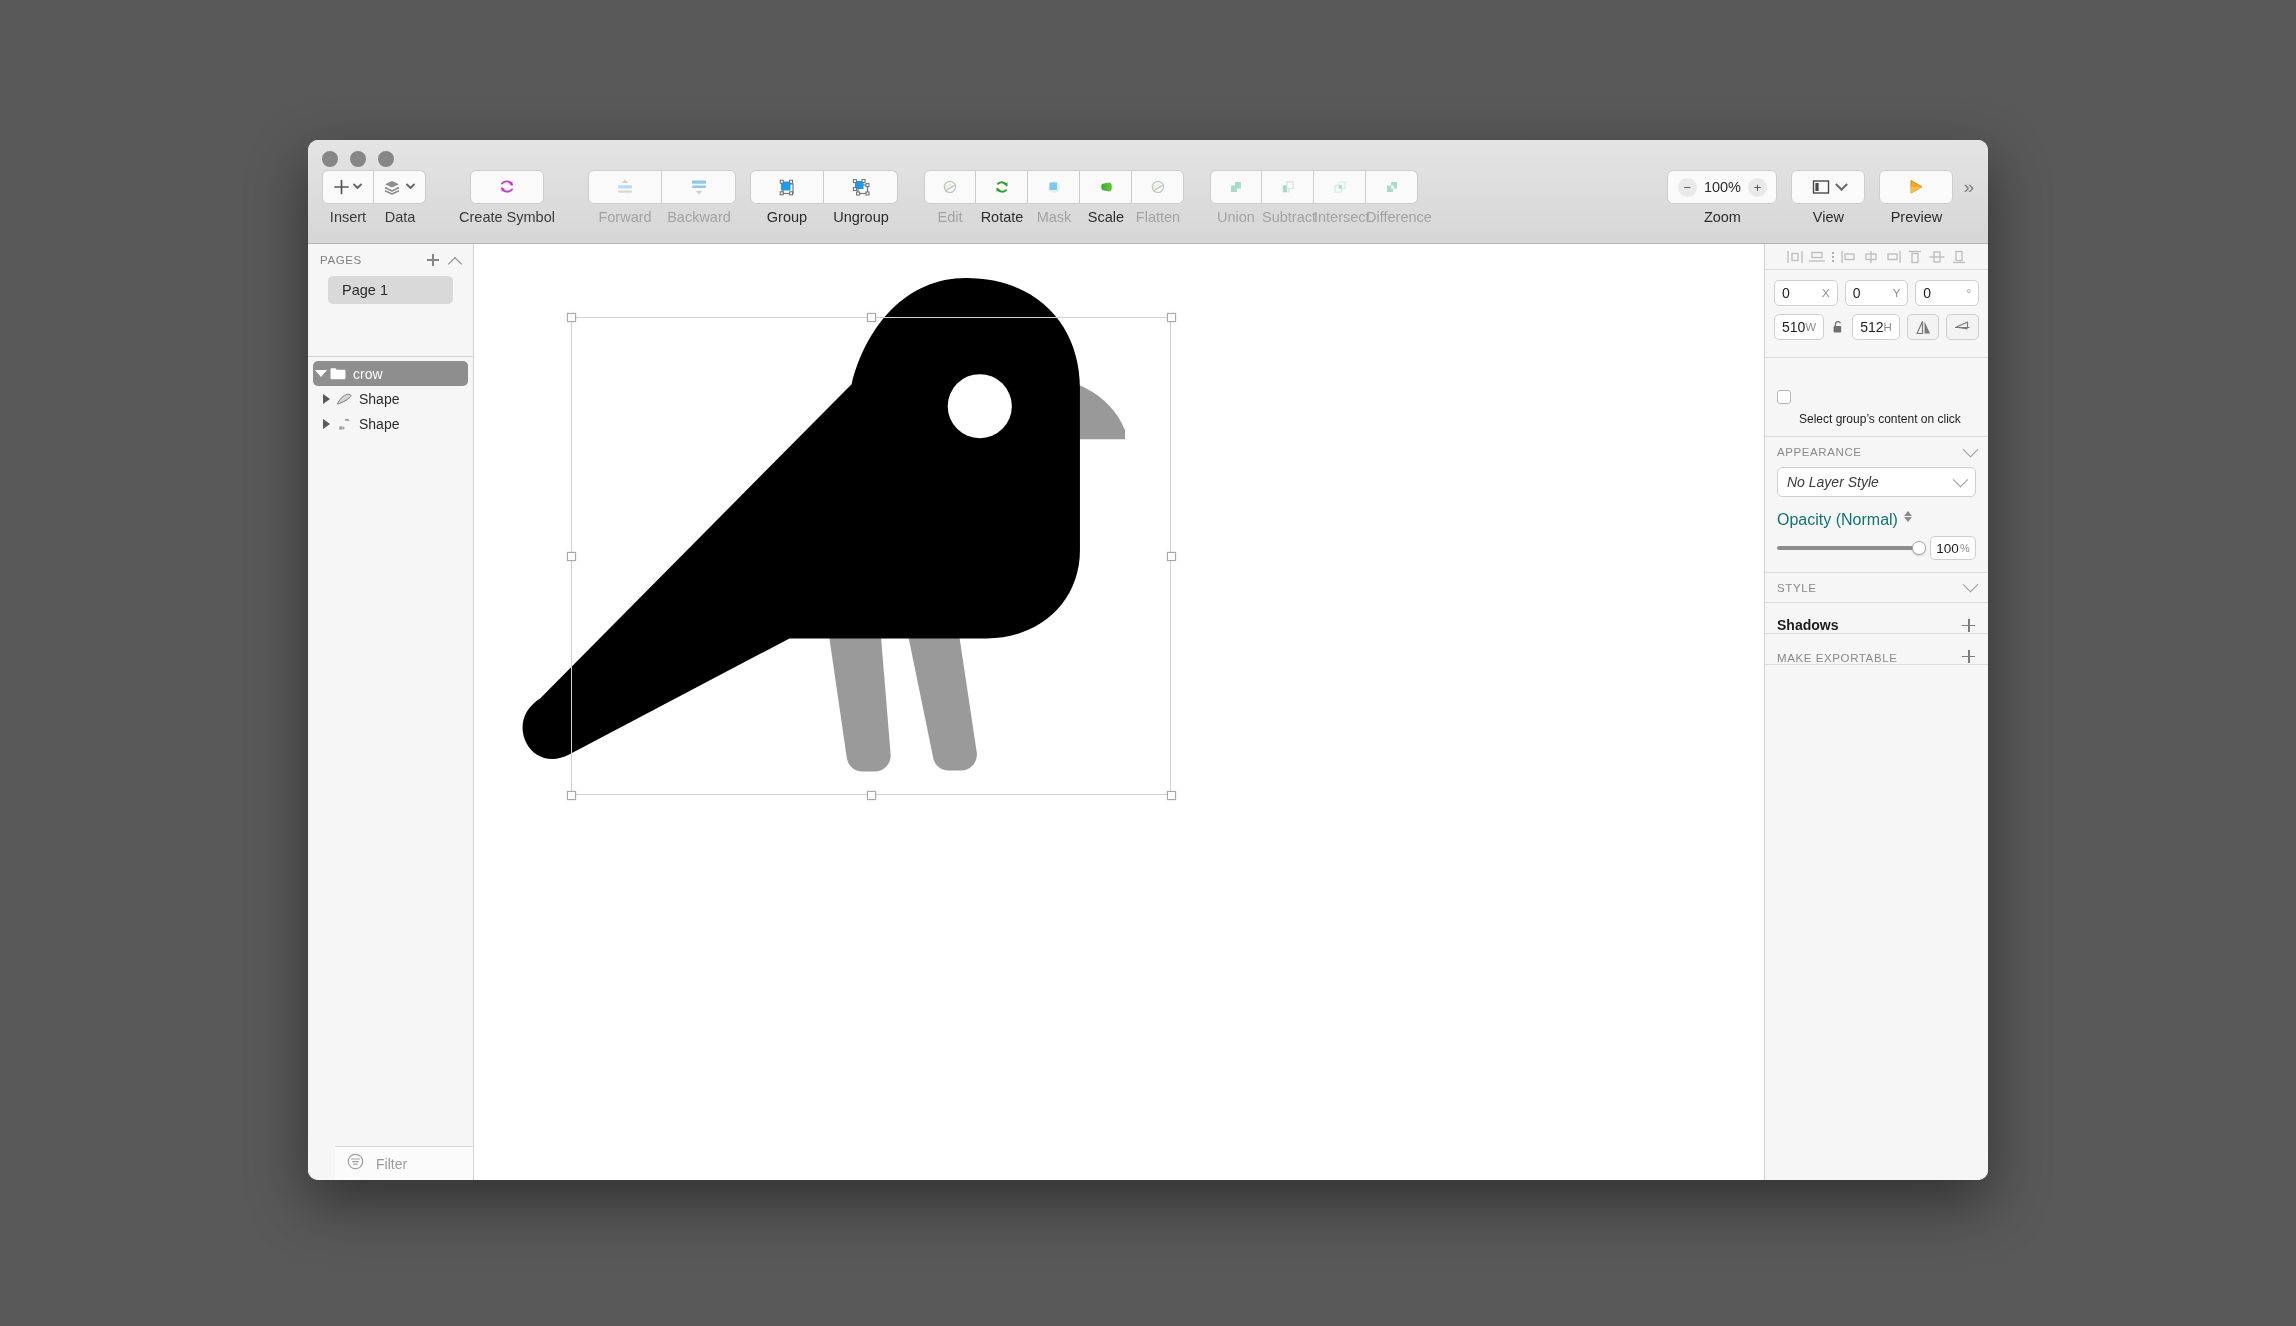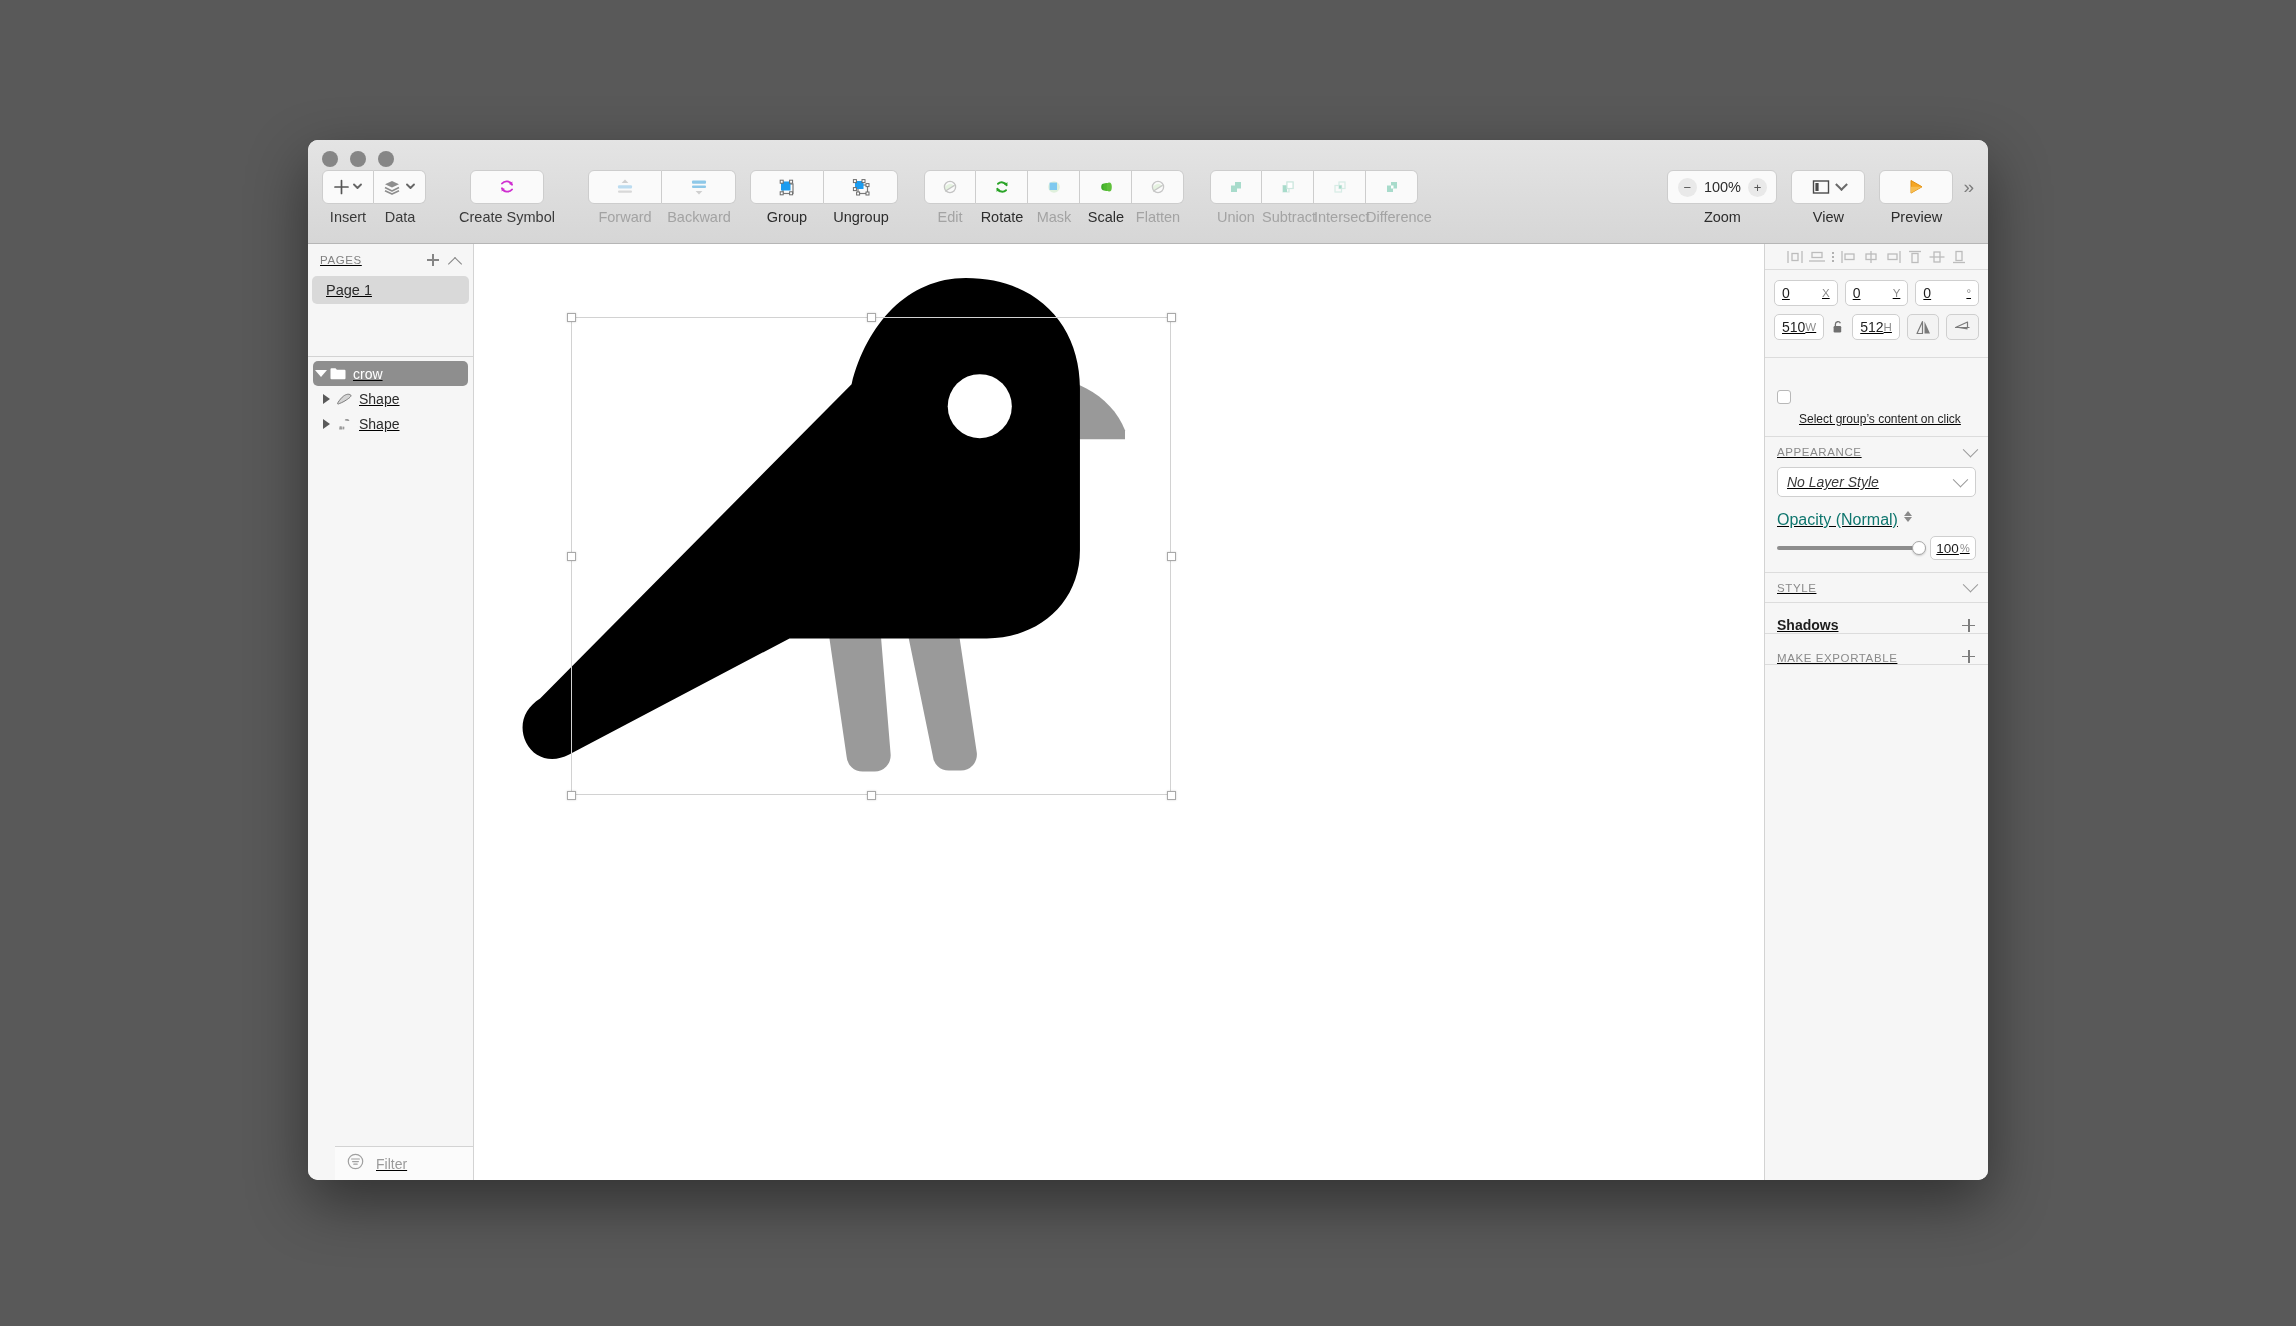--- a/index.html
+++ b/index.html
@@ -83,21 +83,21 @@
   .tlabel.bold { color:#2d2d2d; }
   .gap { width:26px; }
   .gap-s { width:14px; }
   .spacer { flex:1 1 auto; }
 
   .chev { display:inline-block; width:9px;height:9px; margin-left:6px;
     border-right:2px solid #6a6a6a; border-bottom:2px solid #6a6a6a;
     transform: rotate(45deg) translate(-2px,-2px); }
 
   
-  #body { flex:1 1 auto; display:flex; min-height:0;text-decoration:underline; }
+  #body { flex:1 1 auto; display:flex; min-height:0; }
 
   
   #sidebar {
     width:166px; background:#f6f6f6;
     border-right:1px solid #d3d3d3;
     display:flex; flex-direction:column;
   }
   #pages-hdr {
     height:32px; display:flex; align-items:center;
     padding:0 10px 0 12px; gap:6px;
@@ -107,21 +107,21 @@
   .plus-ic::before, .plus-ic::after{
     content:""; position:absolute; background:#858585;
   }
   .plus-ic::before{ left:7px; top:2px; width:1.6px; height:12px; }
   .plus-ic::after{ left:2px; top:7.2px; width:12px; height:1.6px; }
   .caret-up::before{
     content:""; position:absolute; left:3px; top:7px; width:9px;height:9px;
     border-left:1.6px solid #858585; border-top:1.6px solid #858585;
     transform: rotate(45deg);
   }
-  #pages-list { padding:0 4px; }
+  #pages-list { padding:0 20px; }
   .page-row {
     height:28px; display:flex; align-items:center;
     padding-left:14px; font-size:14.5px; color:#2b2b2b;
     border-radius:5px;
   }
   .page-row.sel { background:#d9d9d9; }
   #pages-pad { height:52px; }
   #pages-sep { height:1px; background:#d3d3d3; }
 
   #layers-list { flex:1 1 auto; padding-top:4px; overflow:hidden; }

